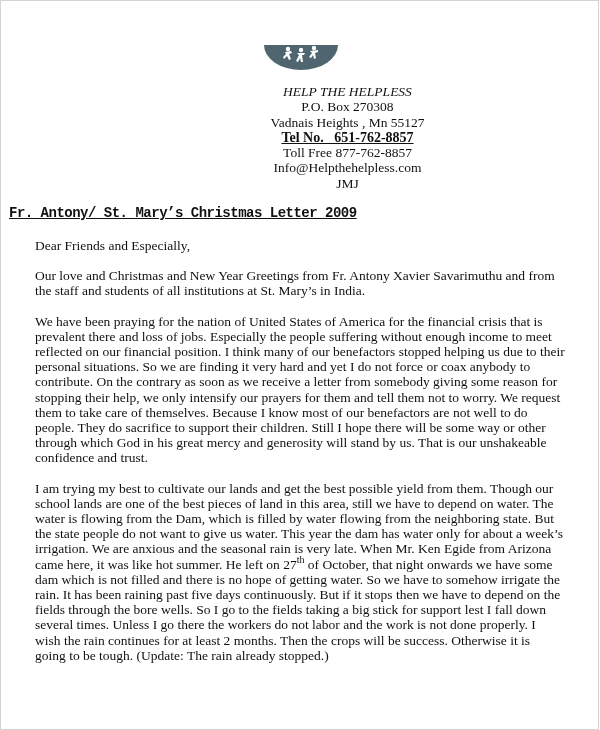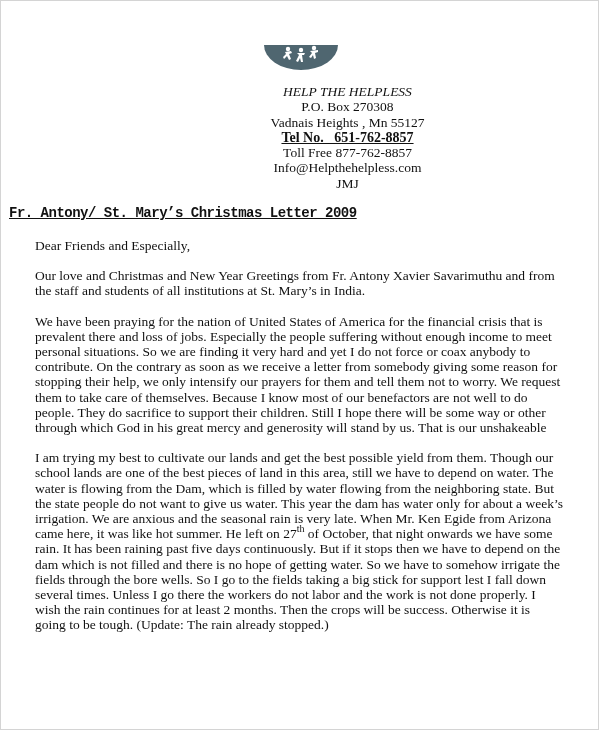--- a/index.html
+++ b/index.html
@@ -68,36 +68,38 @@
     <p style="margin-bottom:15px;">
       <span class="line">Dear Friends and Especially,</span>
     </p>
     <p>
       <span class="line">Our love and Christmas and New Year Greetings from Fr. Antony Xavier Savarimuthu and from</span>
       <span class="line">the staff and students of all institutions at St. Mary’s in India.</span>
     </p>
     <p>
       <span class="line">We have been praying for the nation of United States of America for the financial crisis that is</span>
       <span class="line">prevalent there and loss of jobs.  Especially the people suffering without enough income to meet</span>
+      <span class="line">reflected on our financial position.  I think many of our benefactors stopped helping us due to their</span>
       <span class="line">personal situations. So we are finding it very hard and yet I do not force or coax anybody to</span>
       <span class="line">contribute.  On the contrary as soon as we receive a letter from somebody giving some reason for</span>
       <span class="line">stopping their help, we only intensify our prayers for them and tell them not to worry.  We request</span>
       <span class="line">them to take care of themselves.  Because I know most of our benefactors are not well to do</span>
       <span class="line">people.  They do sacrifice to support their children.  Still I hope there will be some way or other</span>
       <span class="line">through which God in his great mercy and generosity will stand by us.  That is our unshakeable</span>
+      <span class="line">confidence and trust.</span>
     </p>
     <p>
       <span class="line">I am trying my best to cultivate our lands and get the best possible yield from them.  Though our</span>
       <span class="line">school lands are one of the best pieces of land in this area, still we have to depend on water.  The</span>
       <span class="line">water is flowing from the Dam, which is filled by water flowing from the neighboring state.  But</span>
       <span class="line">the state people do not want to give us water.  This year the dam has water only for about a week’s</span>
       <span class="line">irrigation.  We are anxious and the seasonal rain is very late.  When Mr. Ken Egide from Arizona</span>
       <span class="line"><span>came here, it was like hot summer.  He left on 27</span><sup>th</sup><span> of October, that night onwards we have some</span></span>
+      <span class="line">dam which is not filled and there is no hope of getting water.  So we have to somehow irrigate the</span>
       <span class="line">rain.  It has been raining past five days continuously.  But if it stops then we have to depend on the</span>
-      <span class="line">dam which is not filled and there is no hope of getting water.  So we have to somehow irrigate the</span>
       <span class="line">fields through the bore wells.  So I go to the fields taking a big stick for support lest I fall down</span>
       <span class="line">several times.  Unless I go there the workers do not labor and the work is not done properly. I</span>
       <span class="line">wish the rain continues for at least 2 months.  Then the crops will be success.  Otherwise it is</span>
       <span class="line">going to be tough. (Update: The rain already stopped.)</span>
     </p>
   </div>
 
 </div>
 
 </body></html>

